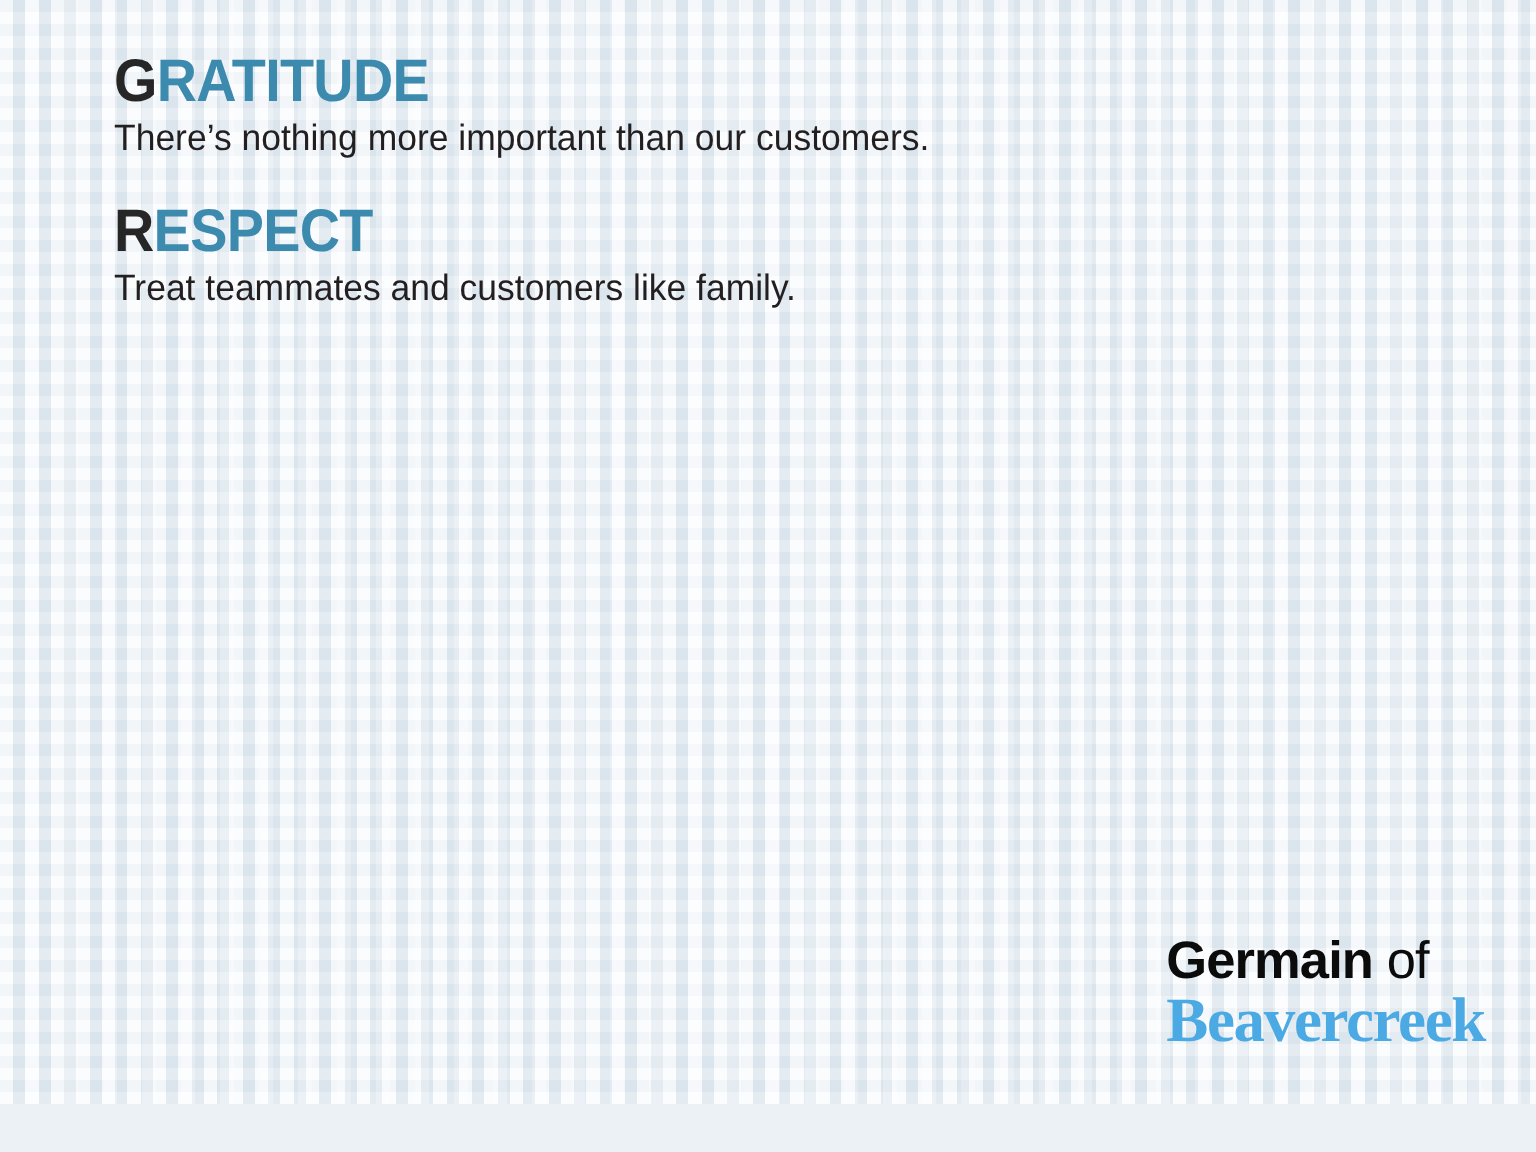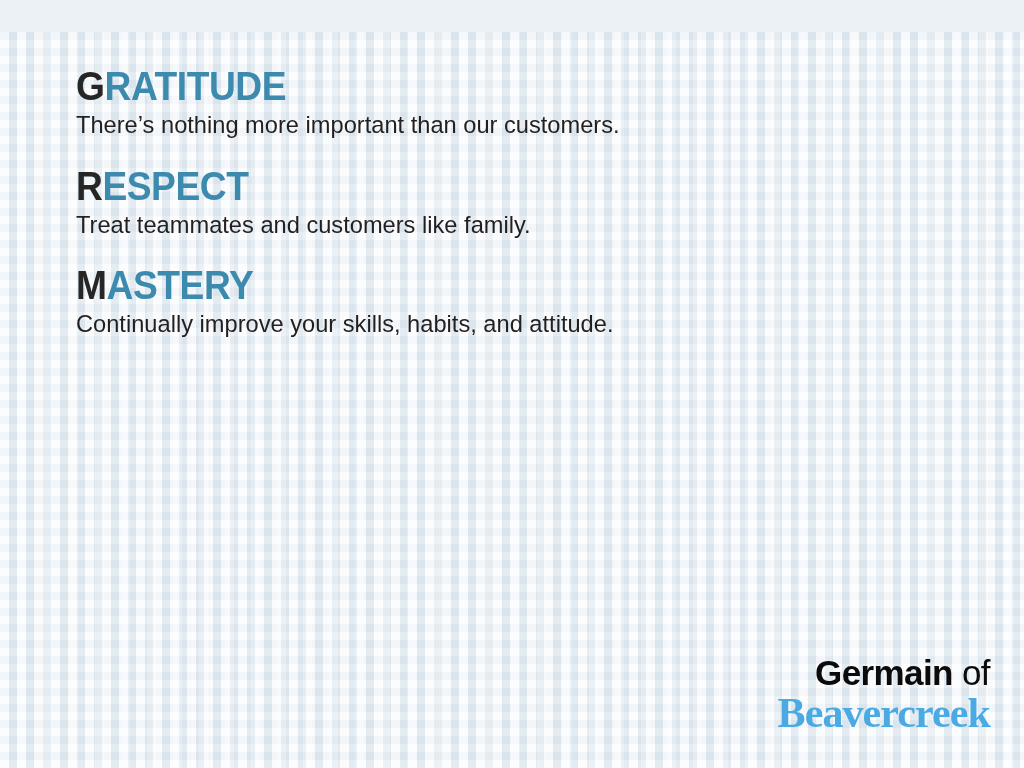--- a/index.html
+++ b/index.html
@@ -31,21 +31,20 @@
         rgba(214,226,234,0.55) 17px
       ),
       repeating-linear-gradient(
         0deg,
         rgba(255,255,255,0.50) 0px,
         rgba(255,255,255,0.50) 8px,
         rgba(208,222,232,0.50) 8px,
         rgba(208,222,232,0.50) 16px
       );
     overflow: hidden;
-    margin-top: 32px;
   }
   
   #poster::before {
     content: "";
     position: absolute;
     inset: 0;
     pointer-events: none;
     background-image:
       repeating-linear-gradient(
         90deg,
@@ -102,21 +101,21 @@
     transform: scaleX(0.965);
     transform-origin: left center;
   }
 
   
   #logo {
     position: absolute;
     right: 34px;
     bottom: 32px;
     z-index: 3;
-    text-align: right;
+    text-align: left;
     line-height: 1.0;
   }
   .logo-line-1 {
     font-family: "Liberation Sans", sans-serif;
     font-size: 35px;
     line-height: 1.08;
     color: #0b0b0b;
     white-space: nowrap;
     letter-spacing: -0.6px;
   }
@@ -152,26 +151,20 @@
     </div>
 
 
     <div class="value-block">
       <div class="value-headline">
         <span class="initial">R</span><span class="remainder">ESPECT</span>
       </div>
       <div class="value-subtitle">Treat teammates and customers like family.</div>
     </div>
 
-    <div class="value-block">
-      <div class="value-headline">
-        <span class="initial">M</span><span class="remainder">ASTERY</span>
-      </div>
-      <div class="value-subtitle">Continually improve your skills, habits, and attitude.</div>
-    </div>
 
 
 
 
   </div>
 
   <div id="logo">
     <div class="logo-line-1">
       <span class="logo-germain">Germain</span><span>&nbsp;</span><span class="logo-of">of</span>
     </div>

